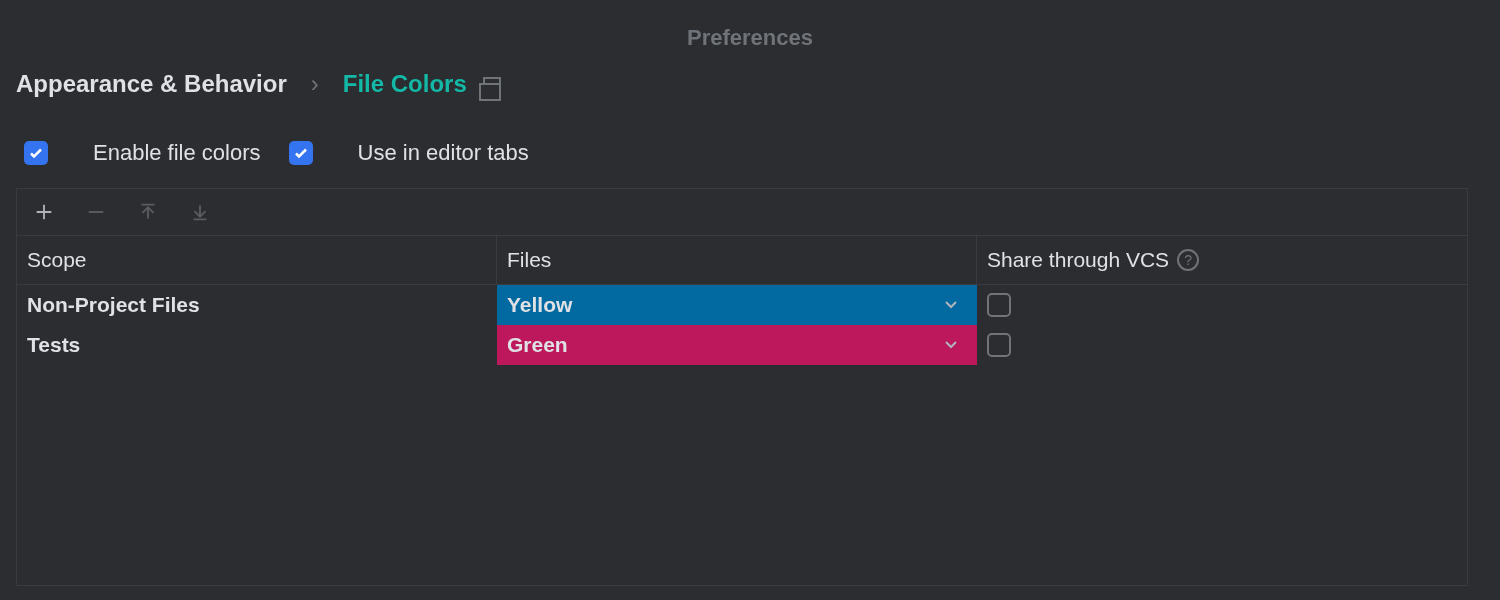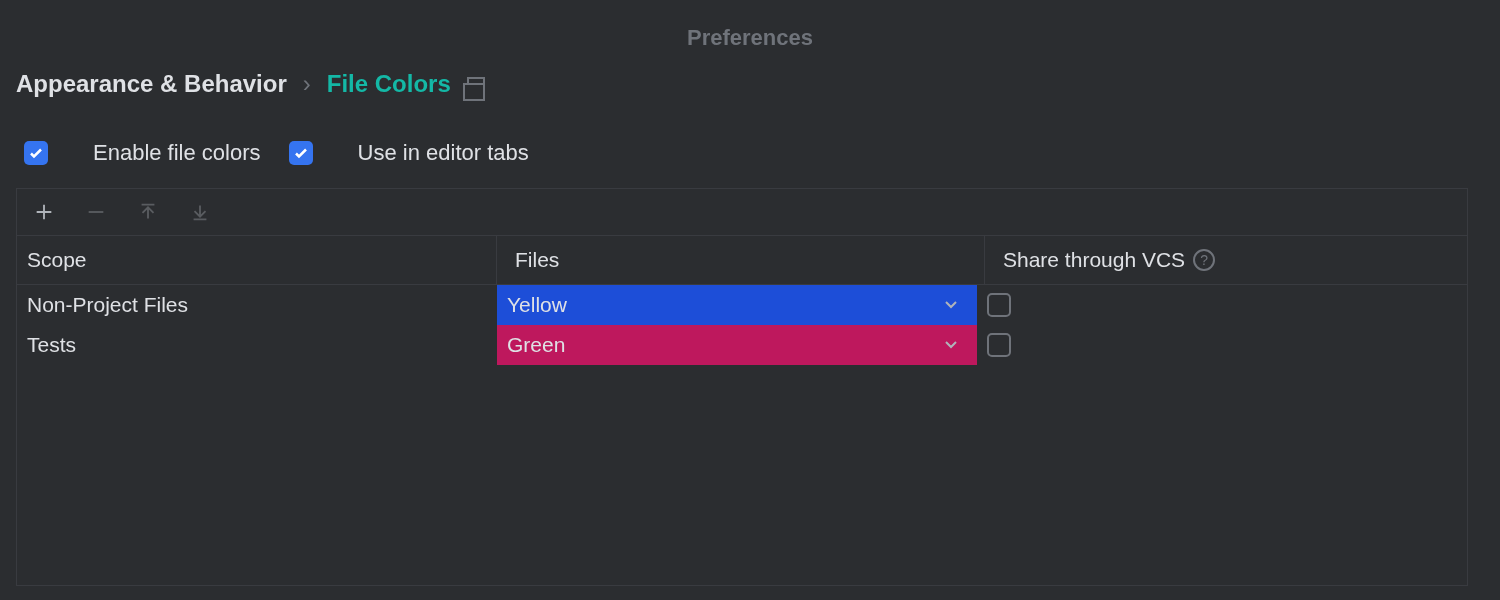--- a/index.html
+++ b/index.html
@@ -24,21 +24,21 @@
   }
   .breadcrumb-row {
     display: flex;
     align-items: center;
     gap: 16px;
     margin-bottom: 42px;
   }
   .breadcrumb {
     display: flex;
     align-items: center;
-    gap: 16px;
+    gap: 24px;
     font-size: 24px;
     font-weight: 600;
   }
   .breadcrumb .sep { color: #6f737a; font-weight: 400; }
   .breadcrumb .current { color: #14b8a6; }
   .restore-icon {
     width: 18px; height: 14px;
     border: 2px solid #6f737a;
     position: relative;
     display: inline-block;
@@ -102,21 +102,20 @@
     border-bottom: 1px solid #393b40;
   }
   .tool-btn { width: 26px; height: 26px; display:flex; align-items:center; justify-content:center; cursor:pointer; }
   .tool-btn.disabled { opacity: 0.35; cursor:default; }
   .tool-btn svg { width: 22px; height: 22px; }
   .table-head {
     display: grid;
     grid-template-columns: 480px 480px 1fr;
     border-bottom: 1px solid #393b40;
     background: #2b2d30;
-    gap: 8px;
   }
   .th {
     padding: 12px 10px;
     font-size: 21px;
     color: #dfe1e5;
     border-right: 1px solid #393b40;
     display: flex;
     align-items: center;
     gap: 8px;
   }
@@ -126,33 +125,34 @@
     display:inline-flex; align-items:center; justify-content:center;
     font-size:14px; color:#6f737a;
   }
   .table-body {
     min-height: 300px;
   }
   .row {
     display: grid;
     grid-template-columns: 480px 480px 1fr;
     align-items: stretch;
+    font-weight: bold;
   }
   .cell {
     padding: 8px 10px;
     font-size: 21px;
     color: #dfe1e5;
     display: flex;
     align-items: center;
   }
   .color-cell {
     justify-content: space-between;
     padding-right: 18px;
   }
-  .color-yellow { background: #1d4ed8; }
+  .color-yellow { background: #0369a1; }
   .color-green  { background: #be185d; }
   .chev { color:#b0b4ba; }
   .vcs-cell { padding-left: 10px; }
   .vcs-checkbox {
     width: 24px; height: 24px;
     border: 2px solid #6f737a;
     border-radius: 5px;
     display:inline-block;
   }
 </style>

